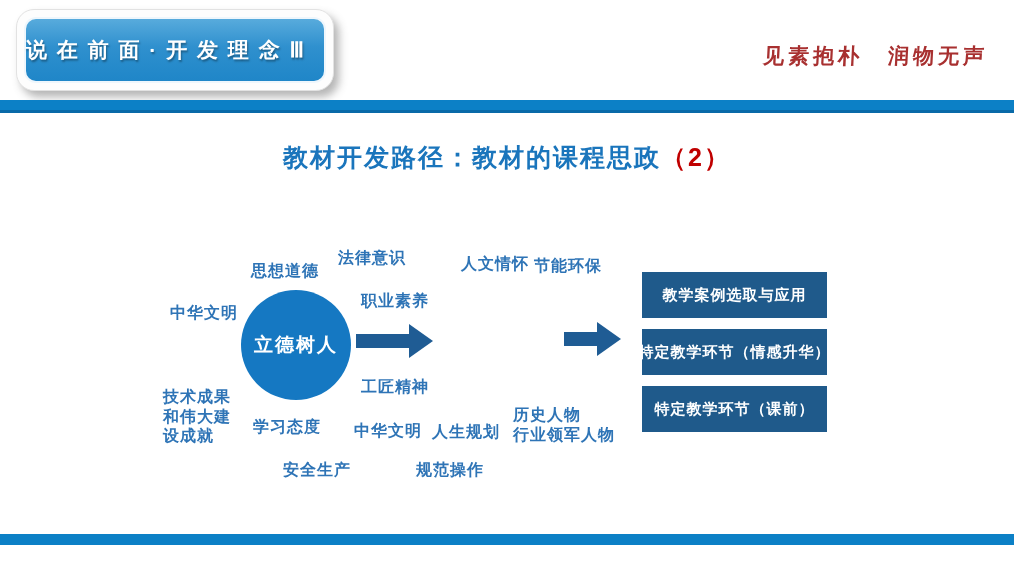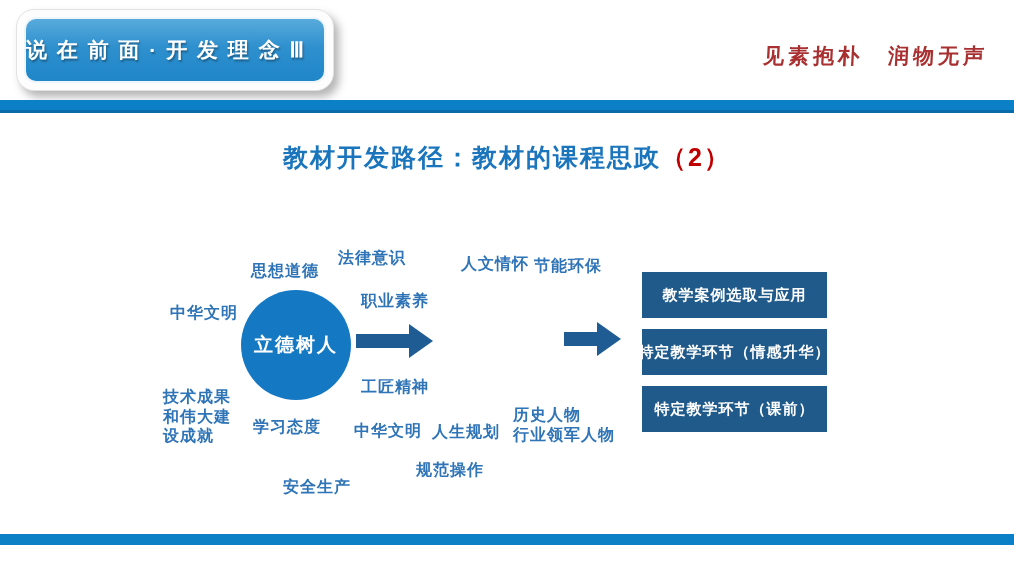--- a/index.html
+++ b/index.html
@@ -102,21 +102,21 @@
       <span class="keyword" style="left: 395px; top: 301px;">职业素养</span>
       <span class="keyword" style="left: 395px; top: 387px;">工匠精神</span>
       <span class="keyword" style="left: 197px; top: 416px;">技术成果
 和伟大建
 设成就</span>
       <span class="keyword" style="left: 287px; top: 427px;">学习态度</span>
       <span class="keyword" style="left: 388px; top: 431px;">中华文明</span>
       <span class="keyword" style="left: 466px; top: 432px;">人生规划</span>
       <span class="keyword" style="left: 564px; top: 425px;">历史人物
 行业领军人物</span>
-      <span class="keyword" style="left: 317px; top: 470px; margin-top: 17px;">安全生产</span>
+      <span class="keyword" style="left: 317px; top: 470px;">安全生产</span>
       <span class="keyword" style="left: 450px; top: 470px;">规范操作</span>
     </div>
 
   <div class="circle circle-blue">
     <span>立德树人</span>
   </div>
 
   <div class="block-arrow arrow-1">
     <div class="arrow-shaft"></div>
     <div class="arrow-head"></div>

